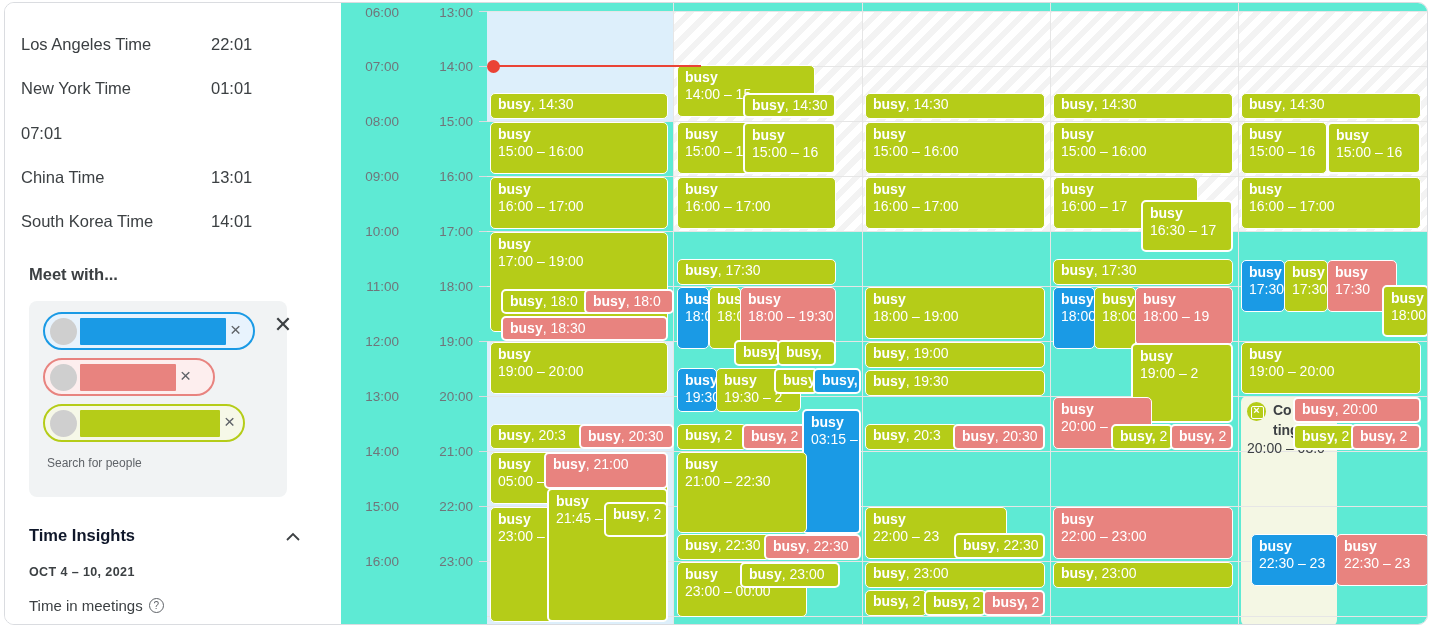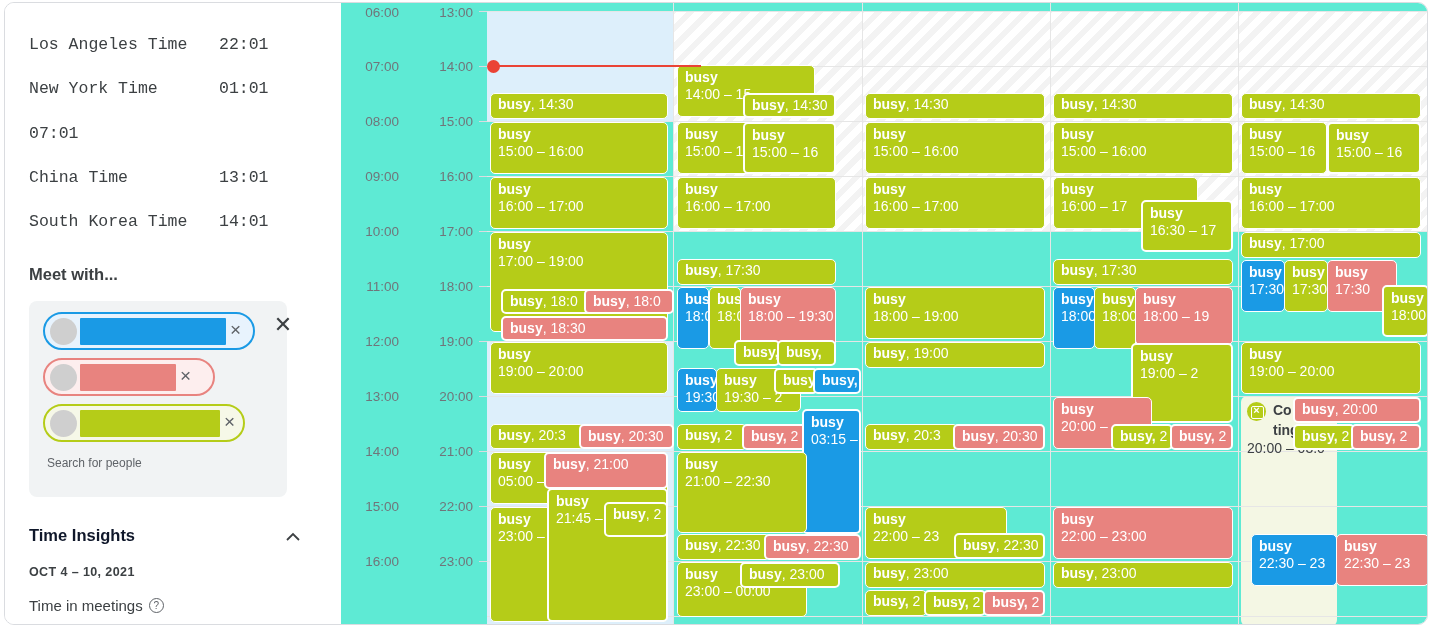--- a/index.html
+++ b/index.html
@@ -14,21 +14,21 @@
 
   
   .frame {
     position:absolute; left:4px; top:2px; width:1424px; height:623px;
     border:1px solid #dadce0; border-radius:10px; background:#fff;
     overflow:hidden;
   }
 
   
   .sidebar { position:absolute; left:0; top:0; width:336px; height:623px; background:#fff; }
-  .tz-row { position:absolute; left:24px; width:290px; height:30px; display:flex; align-items:center;font-family:Liberation Mono, monospace; }
+  .tz-row { position:absolute; left:16px; width:290px; height:30px; display:flex; align-items:center; }
   .tz-name { font-size:16.5px; color:#3c4043; flex:0 0 190px; }
   .tz-time { font-size:16.5px; color:#3c4043; flex:0 0 56px; text-align:left; }
   .tz-icon { width:22px; height:22px; position:relative; }
   .moon {
     width:17px;height:17px;border-radius:50%;
     background:#c3d4f5; position:relative; top:2px;
   }
   .moon::after{
     content:""; position:absolute; left:-5px; top:-2px;
     width:16px;height:17px;border-radius:50%; background:#fff;
@@ -383,20 +383,23 @@
         </div>
         <div class="ev c-olive" style="left:378px;top:174px;width:180px;height:52px">
           <b>busy</b><br><span class="t">16:00 – 17:00</span>
         </div>
         <div class="ev c-olive" style="left:378px;top:284px;width:180px;height:52px">
           <b>busy</b><br><span class="t">18:00 – 19:00</span>
         </div>
         <div class="ev c-olive oneline" style="left:378px;top:339px;width:180px;height:26px">
           <b>busy</b><span class="t">,&nbsp;</span><span class="t">19:00</span>
         </div>
+        <div class="ev c-olive oneline" style="left:378px;top:367px;width:180px;height:26px">
+          <b>busy</b><span class="t">,&nbsp;</span><span class="t">19:30</span>
+        </div>
         <div class="ev c-olive oneline" style="left:378px;top:421px;width:93px;height:26px">
           <b>busy</b><span class="t">,&nbsp;</span><span class="t">20:3</span>
         </div>
         <div class="ev c-red oneline" style="left:466px;top:421px;width:92px;height:26px;border:2px solid #fff">
           <b>busy</b><span class="t">,&nbsp;</span><span class="t">20:30</span>
         </div>
         <div class="ev c-olive" style="left:378px;top:504px;width:142px;height:52px">
           <b>busy</b><br><span class="t">22:00 – 23</span>
         </div>
         <div class="ev c-olive oneline" style="left:467px;top:530px;width:91px;height:26px;border:2px solid #fff">
@@ -462,23 +465,20 @@
           <b>busy</b><span class="t">,&nbsp;</span><span class="t">14:30</span>
         </div>
         <div class="ev c-olive" style="left:754px;top:119px;width:86px;height:52px">
           <b>busy</b><br><span class="t">15:00 – 16</span>
         </div>
         <div class="ev c-olive" style="left:840px;top:119px;width:94px;height:52px;border:2px solid #fff">
           <b>busy</b><br><span class="t">15:00 – 16</span>
         </div>
         <div class="ev c-olive" style="left:754px;top:174px;width:180px;height:52px">
           <b>busy</b><br><span class="t">16:00 – 17:00</span>
-        </div>
-        <div class="ev c-olive oneline" style="left:754px;top:229px;width:180px;height:26px">
-          <b>busy</b><span class="t">,&nbsp;</span><span class="t">17:00</span>
         </div>
         <div class="ev c-blue" style="left:754px;top:257px;width:44px;height:52px">
           <b>busy</b><br><span class="t">17:30</span>
         </div>
         <div class="ev c-olive" style="left:797px;top:257px;width:44px;height:52px">
           <b>busy</b><br><span class="t">17:30</span>
         </div>
         <div class="ev c-red" style="left:840px;top:257px;width:70px;height:52px">
           <b>busy</b><br><span class="t">17:30</span>
         </div>

